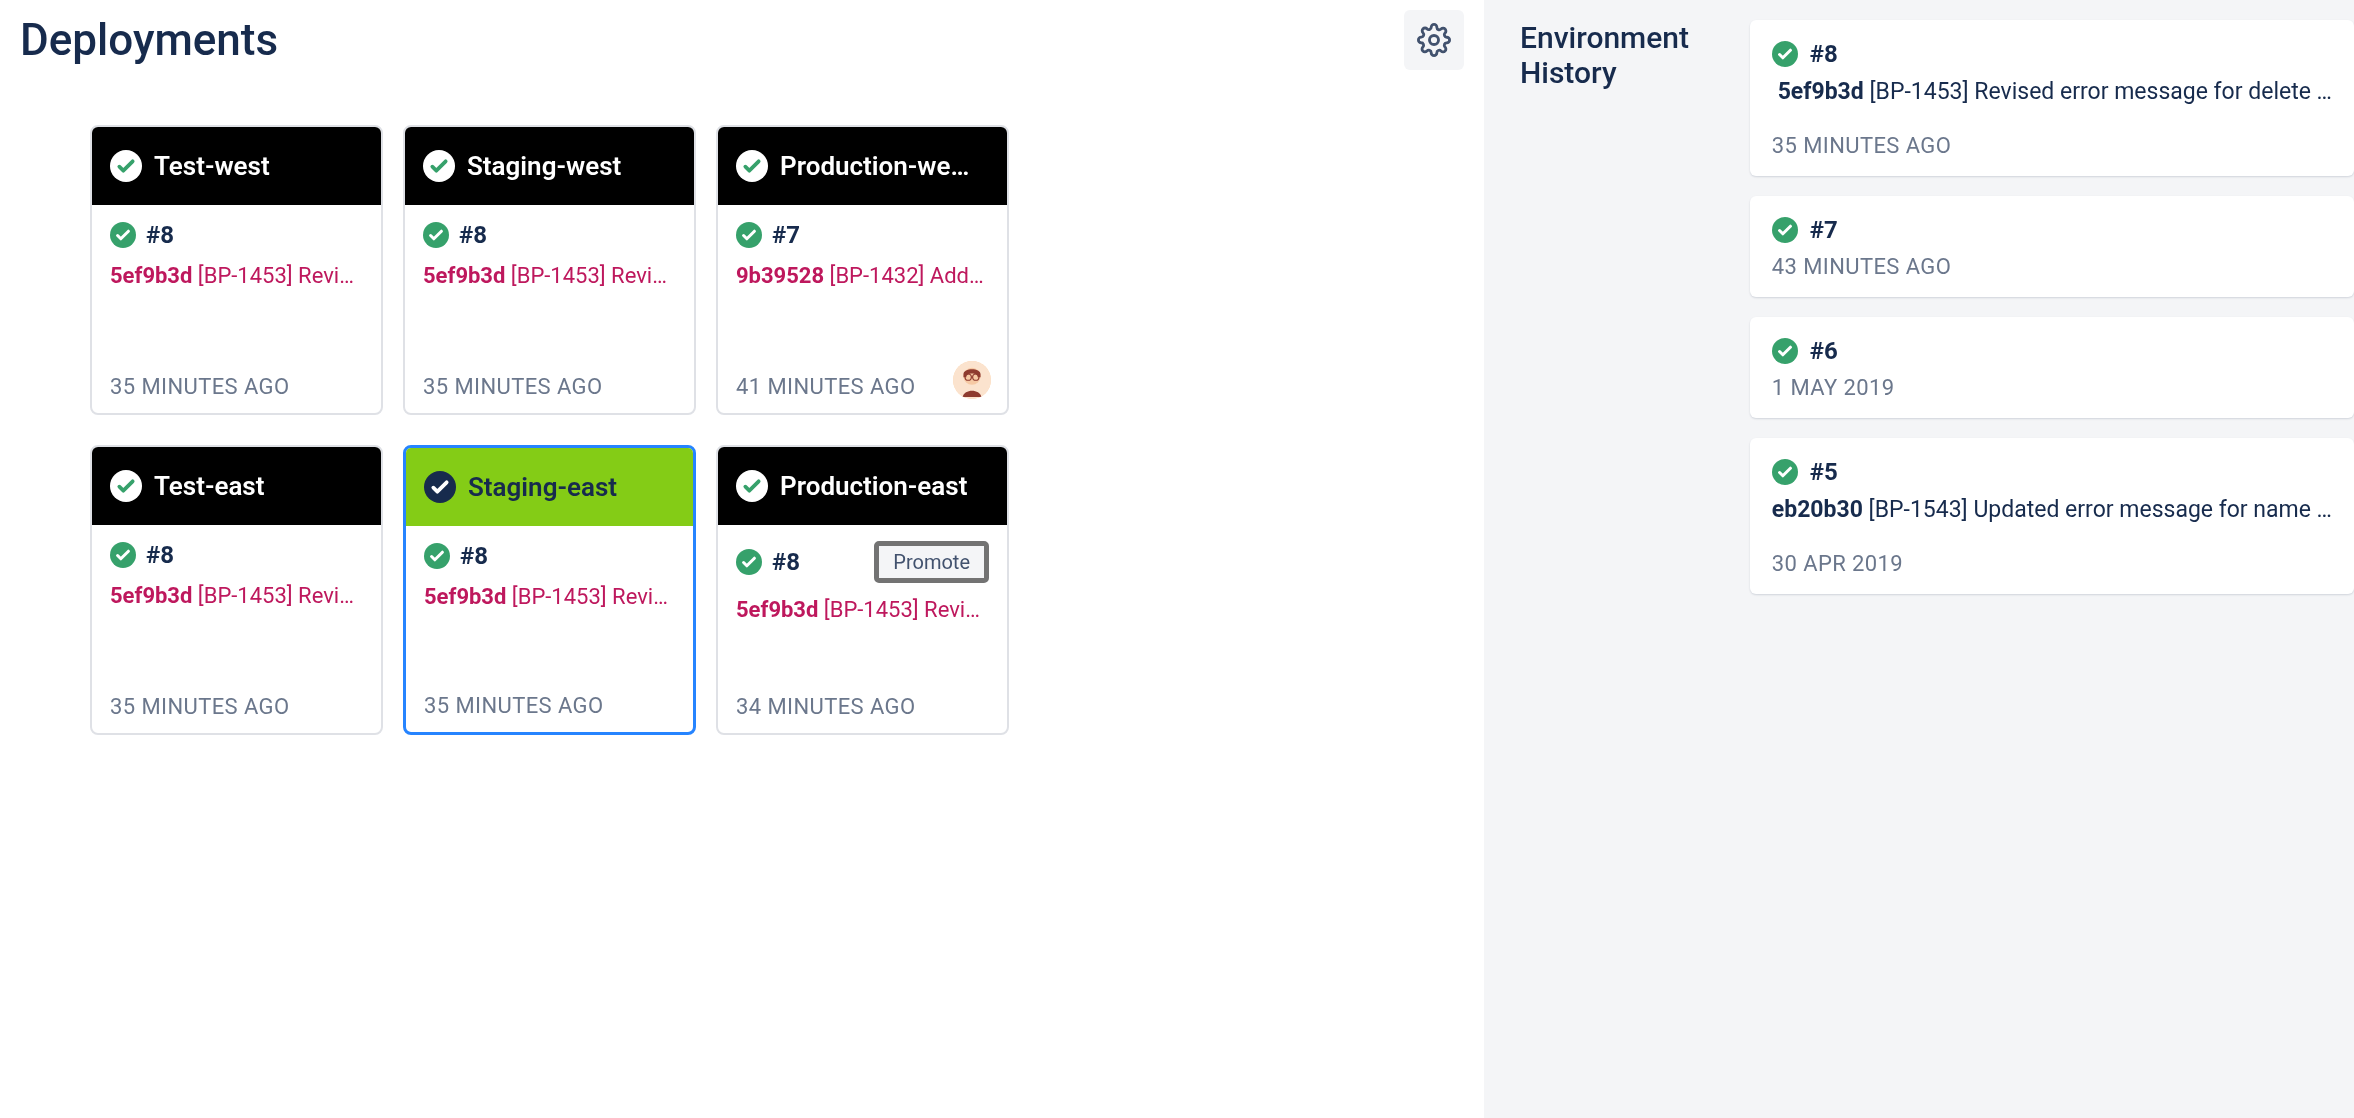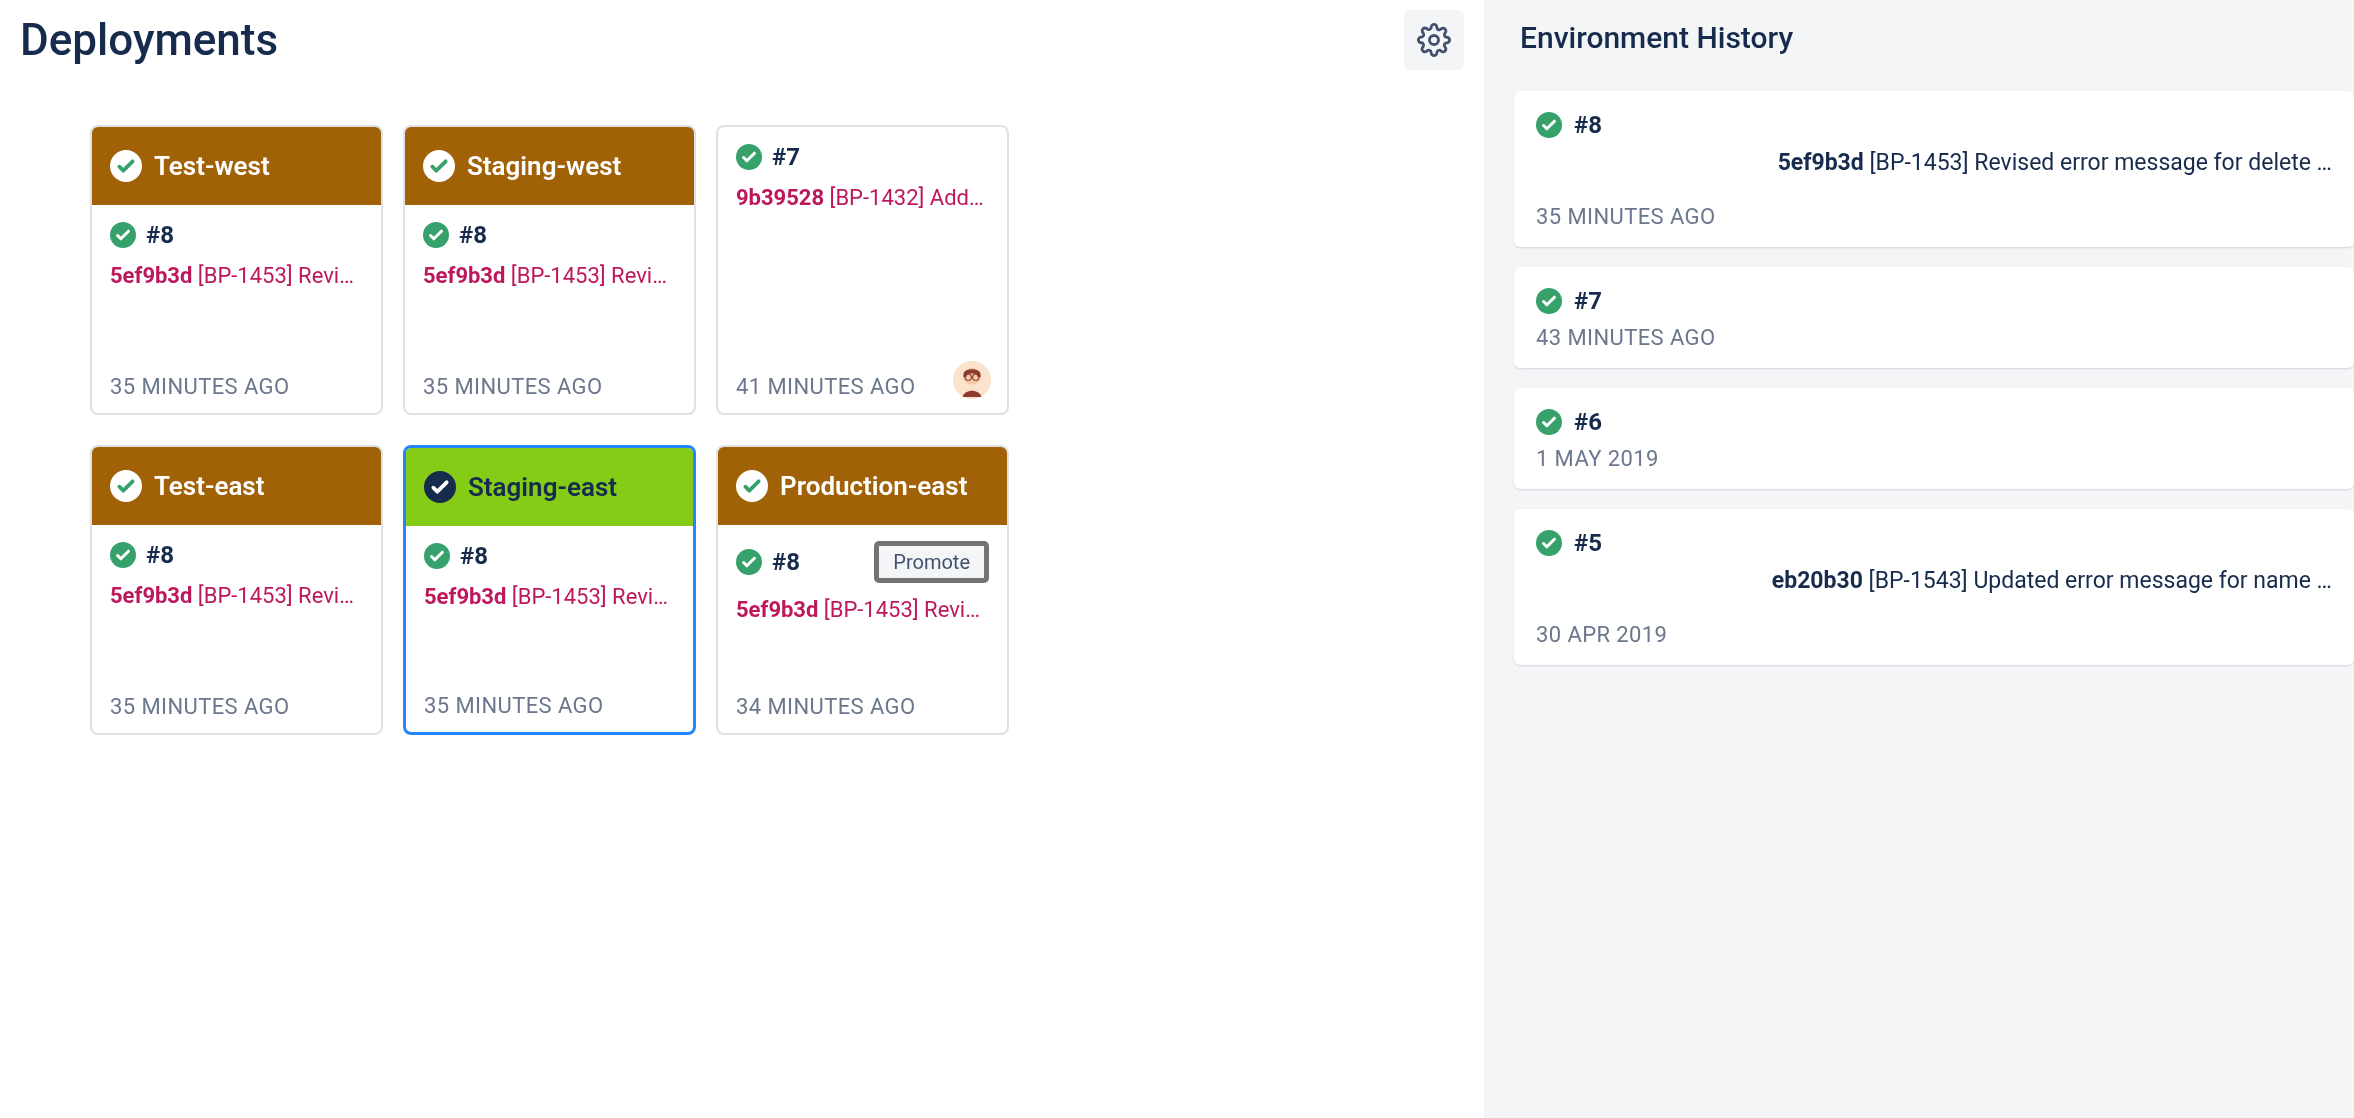--- a/index.html
+++ b/index.html
@@ -56,21 +56,21 @@
       background: #fff;
       height: 290px;
       display: flex;
       flex-direction: column;
     }
     .env-card.selected {
       border: 3px solid #2684FF;
     }
 
     .env-header {
-      background: #a16207; 
+      background: #000000; 
       color: #fff;
       display: flex;
       align-items: center;
       gap: 12px;
       padding: 16px 18px;
       height: 78px;
     }
     .env-card.selected .env-header {
       background: #84cc16;
       color: #172B4D;
@@ -138,21 +138,21 @@
       overflow: hidden;
     }
     .avatar svg { width: 100%; height: 100%; }
 
     
     .history {
       width: 870px;
       background: #F4F5F7;
       padding: 20px 0 0 30px;
       display: flex;
-      flex-direction: column;
+      flex-direction: row;
     }
     .history-title {
       font-size: 30px;
       font-weight: 500;
       color: #172B4D;
       margin: 0 0 36px 6px;
     }
     .hist-card {
       background: #fff;
       border-radius: 6px;
@@ -229,20 +229,26 @@
             <svg class="check-circle-small">
               <use href="#sym-check-green"></use>
             </svg>
             <span class="build-number">#8</span>
           </div>
           <div class="commit-line"><span class="commit-hash">5ef9b3d</span> <span>[BP-1453] Revis…</span></div>
           <div class="card-timestamp">35 MINUTES AGO</div>
         </div>
       </div>
       <div class="env-card">
+        <div class="env-header">
+          <svg class="check-circle-white">
+            <use href="#sym-check-white"></use>
+          </svg>
+          <span class="env-name">Production-we…</span>
+        </div>
         <div class="env-body">
           <div class="build-row">
             <svg class="check-circle-small">
               <use href="#sym-check-green"></use>
             </svg>
             <span class="build-number">#7</span>
           </div>
           <div class="commit-line"><span class="commit-hash">9b39528</span> <span>[BP-1432] Adde…</span></div>
           <div class="card-timestamp">41 MINUTES AGO</div>
           <div class="avatar"><svg>

